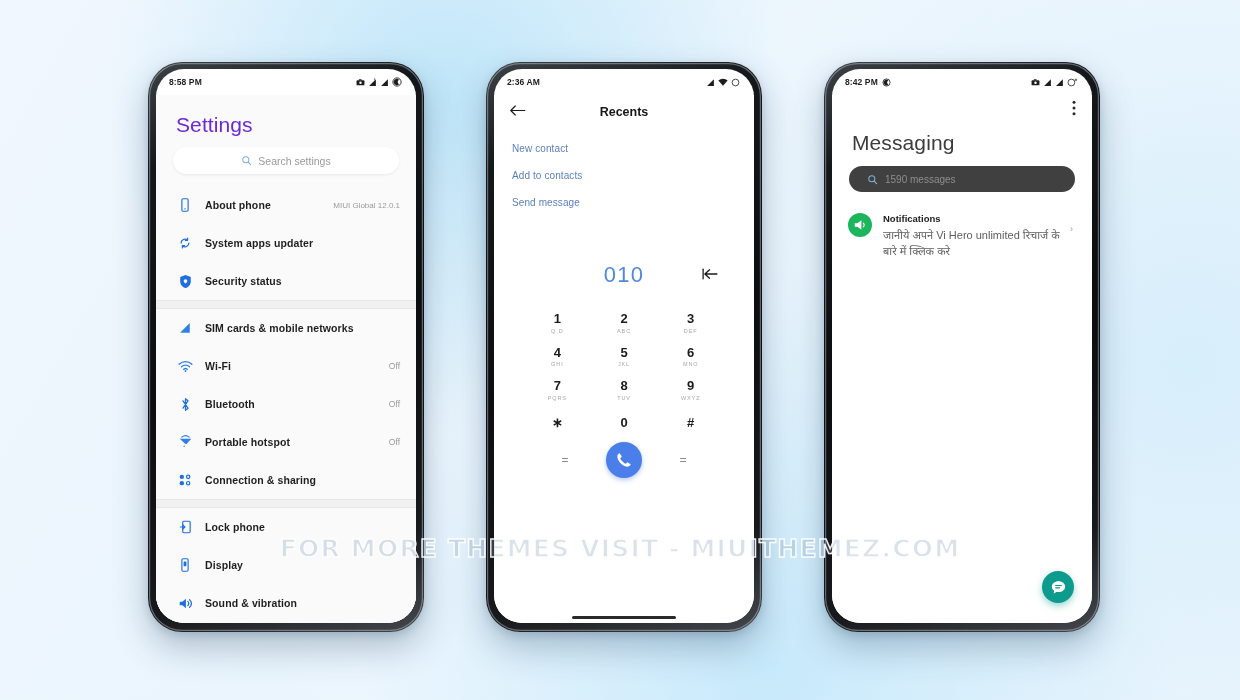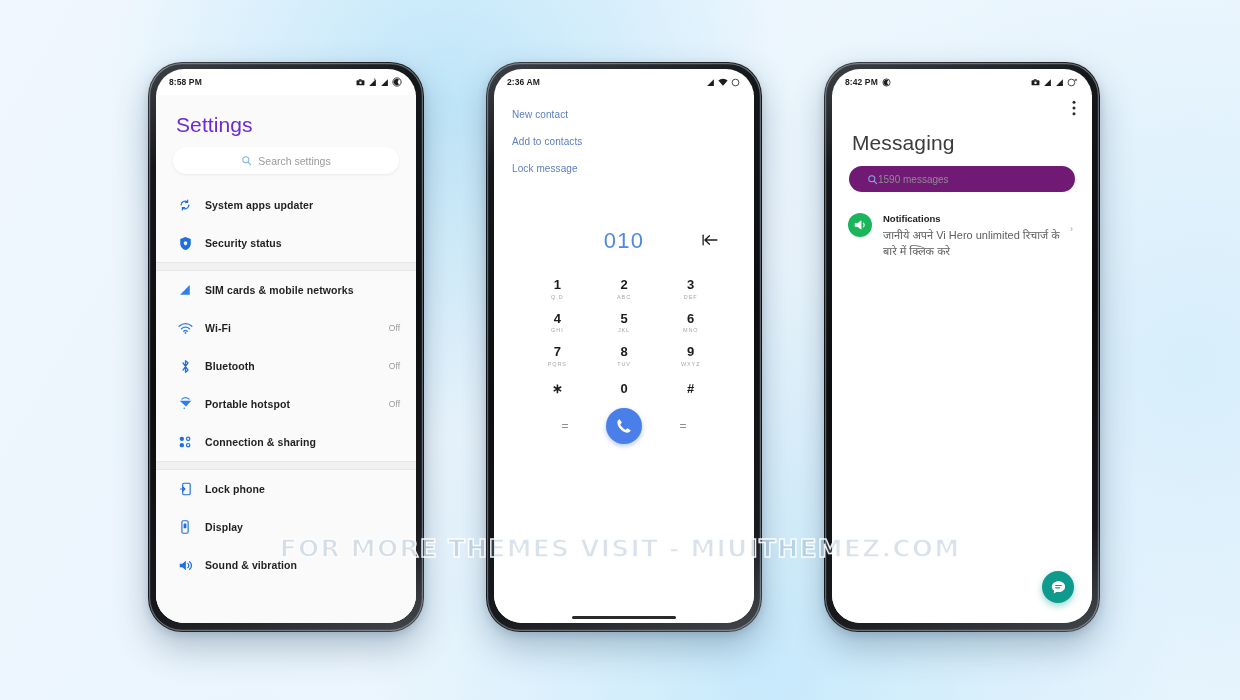--- a/index.html
+++ b/index.html
@@ -114,22 +114,22 @@
     position:absolute; bottom:4px; left:50%; transform:translateX(-50%);
     width:104px; height:3px; border-radius:2px; background:#2a2a2a;
   }
 
   
   .msg-screen{ background:#fff; flex:1; display:flex; flex-direction:column; position:relative; }
   .msg-top{ height:30px; display:flex; align-items:center; justify-content:flex-end; padding:0 16px; }
   .msg-title{ font-size:21px; color:#3c3c3c; padding:6px 0 11px 20px; letter-spacing:.1px; }
   .msg-search{
     margin:0 17px 16px 17px; height:26px;
-    background:#701a75; border-radius:13px;
-    display:flex; align-items:center; padding-left:18px;text-align:right;
+    background:#404040; border-radius:13px;
+    display:flex; align-items:center; gap:7px; padding-left:18px;text-align:right;
   }
   .msg-search .ph{ font-size:10px; color:#8e8e8e; }
   .msg-item{ display:flex; align-items:flex-start; padding:0 12px 0 16px; }
   .msg-avatar{
     width:24px; height:24px; flex:0 0 24px; border-radius:50%;
     background:#1bb55c; display:flex; align-items:center; justify-content:center;
     margin-top:5px;
   }
   .msg-body{ flex:1; padding-left:11px; }
   .msg-name{ font-size:9.5px; font-weight:bold; color:#1c1c1c; }
@@ -195,20 +195,30 @@
           <path d="M10.3 10.3 L14 14" stroke="#7fb3e0" stroke-width="1.7" stroke-linecap="round"></path>
         </svg>
         <span class="ph">Search settings</span>
       </div>
 
       <div class="set-list">
 
         <div class="set-group">
           <div class="set-row">
             <span class="set-ico">
+              <svg width="12" height="14" viewBox="0 0 14 18">
+                <rect x="3" y="1" width="8" height="16" rx="1.6" fill="none" stroke="#1f6fe0" stroke-width="1.5"></rect>
+                <rect x="5.6" y="13.4" width="2.8" height="1.2" rx=".6" fill="#1f6fe0"></rect>
+              </svg>
+            </span>
+            <span class="set-label">About phone</span>
+            <span class="set-value big">MIUI Global 12.0.1</span>
+          </div>
+          <div class="set-row">
+            <span class="set-ico">
               <svg width="14" height="14" viewBox="0 0 18 18">
                 <path d="M4 9 A5 5 0 0 1 12.2 5.2" fill="none" stroke="#1f6fe0" stroke-width="1.6" stroke-linecap="round"></path>
                 <path d="M14 9 A5 5 0 0 1 5.8 12.8" fill="none" stroke="#1f6fe0" stroke-width="1.6" stroke-linecap="round"></path>
                 <path d="M12.4 2.6 L12.4 5.6 L9.4 5.6" fill="none" stroke="#1f6fe0" stroke-width="1.5" stroke-linecap="round" stroke-linejoin="round"></path>
                 <path d="M5.6 15.4 L5.6 12.4 L8.6 12.4" fill="none" stroke="#1f6fe0" stroke-width="1.5" stroke-linecap="round" stroke-linejoin="round"></path>
               </svg>
             </span>
             <span class="set-label">System apps updater</span>
             <span class="set-value"></span>
           </div>
@@ -337,25 +347,33 @@
         <svg width="10" height="9" viewBox="0 0 18 14">
           <path d="M9 13 L0.6 3.6 A12 12 0 0 1 17.4 3.6 Z" fill="#1d1d1d"></path>
         </svg>
         <svg width="9" height="9" viewBox="0 0 16 16">
           <circle cx="8" cy="8" r="6" fill="none" stroke="#1d1d1d" stroke-width="1.4"></circle>
         </svg>
       </div>
     </div>
 
     <div class="dial-screen">
+      <div class="dial-top">
+        <span class="back-ico">
+          <svg width="16" height="13" viewBox="0 0 20 14">
+            <path d="M1.2 7 L18.4 7 M6.6 1.4 L1 7 L6.6 12.6" fill="none" stroke="#1b1b1b" stroke-width="1.5" stroke-linecap="round" stroke-linejoin="round"></path>
+          </svg>
+        </span>
+        <span class="ttl">Recents</span>
+      </div>
 
       <div class="dial-actions">
         <div>New contact</div>
         <div>Add to contacts</div>
-        <div>Lock message</div>
+        <div>Send message</div>
       </div>
 
       <div class="dial-number-row">
         <span class="dial-number">010</span>
         <span class="backspace">
           <svg width="16" height="12" viewBox="0 0 20 14">
             <path d="M1.4 1 L1.4 13" stroke="#1b1b1b" stroke-width="1.6" stroke-linecap="round"></path>
             <path d="M18.6 7 L4 7 M9.4 1.8 L3.6 7 L9.4 12.2" fill="none" stroke="#1b1b1b" stroke-width="1.7" stroke-linecap="round" stroke-linejoin="round"></path>
           </svg>
         </span>

